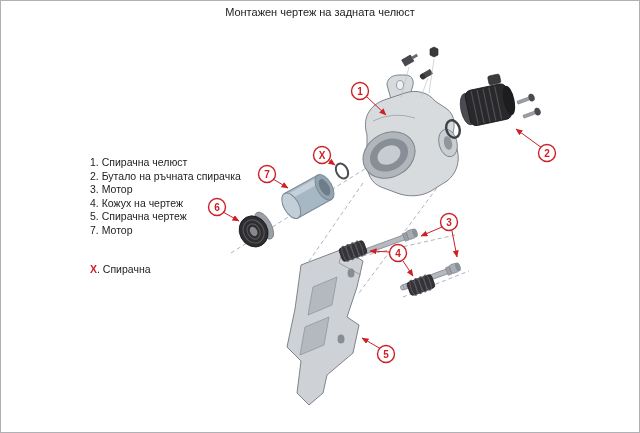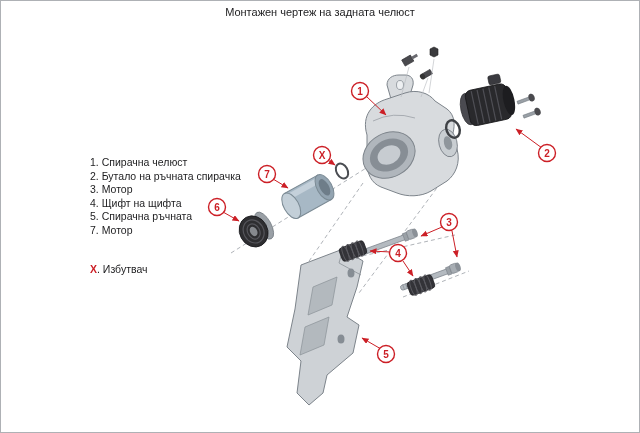--- a/index.html
+++ b/index.html
@@ -25,24 +25,24 @@
 <body>
 
 <div class="page">
 
   <div class="title">Монтажен чертеж на задната челюст</div>
 
   <div class="legend">
     <div class="legend-item"><span>1.</span> <span>Спирачна челюст</span></div>
     <div class="legend-item"><span>2.</span> <span>Бутало на ръчната спирачка</span></div>
     <div class="legend-item"><span>3.</span> <span>Мотор</span></div>
-    <div class="legend-item"><span>4.</span> <span>Щифт на щифта</span></div>
-    <div class="legend-item"><span>5.</span> <span>Спирачна ръчната</span></div>
+    <div class="legend-item"><span>4.</span> <span>Кожух на чертеж</span></div>
+    <div class="legend-item"><span>5.</span> <span>Спирачна чертеж</span></div>
     <div class="legend-item"><span>7.</span> <span>Мотор</span></div>
-    <div class="legend-x"><span class="xnum">X</span><span>. Избутвач</span></div>
+    <div class="legend-x"><span class="xnum">X</span><span>. Спирачна</span></div>
   </div>
 
   <svg class="diagram" width="640" height="433" viewBox="0 0 640 433">
     <defs>
       <marker id="arr" markerWidth="8" markerHeight="8" refX="6.5" refY="3" orient="auto">
         <path d="M0,0 L7,3 L0,6 Z" fill="#cc1f26"></path>
       </marker>
     </defs>
 
     <g stroke="#9aa0a6" stroke-width="0.8" stroke-dasharray="4 3">

